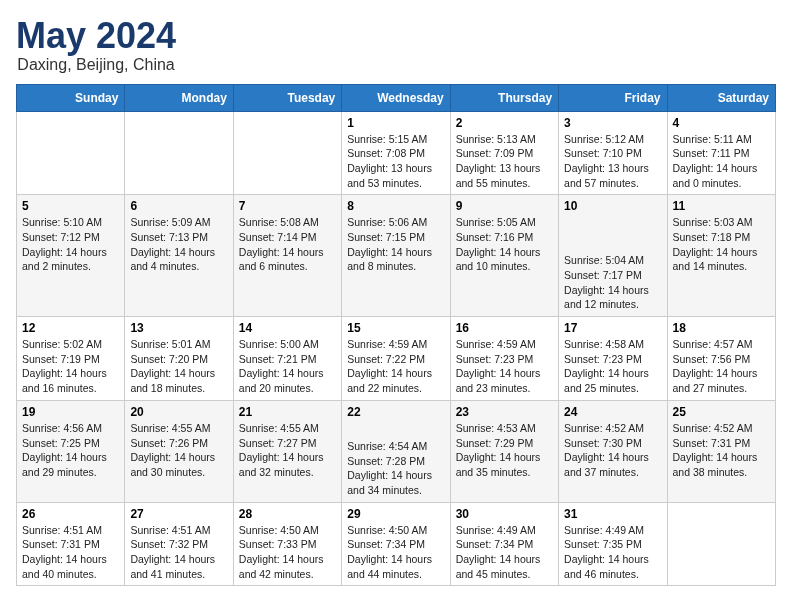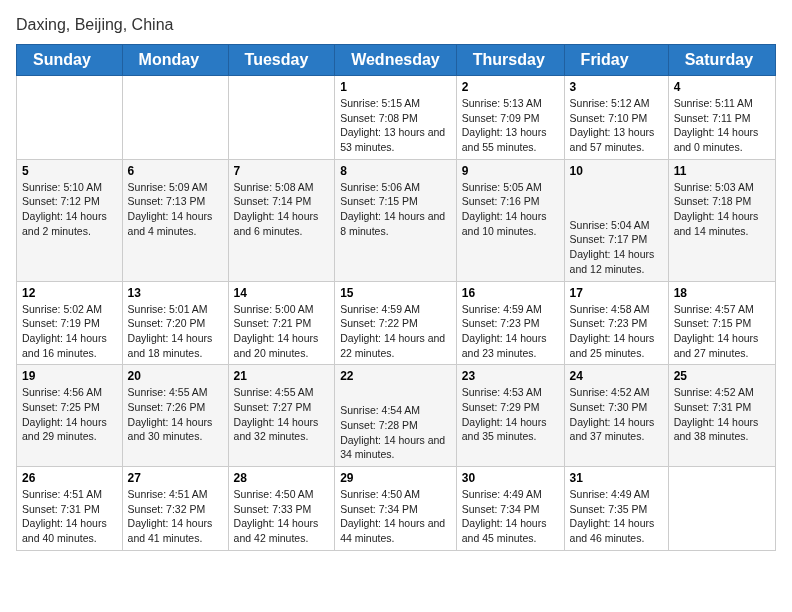--- a/index.html
+++ b/index.html
@@ -49,23 +49,23 @@
       text-align: center;
     }
     table {
       width: 100%;
       border-collapse: collapse;
       font-size: 10.5px;
     }
     thead th {
       background: #2979c4;
       color: #fff;
-      padding: 6px 16px;
-      text-align: left;
-      font-size: 16px;
+      padding: 6px 6px;
+      text-align: right;
+      font-size: 12px;
       font-weight: bold;
       border: 1px solid #2060a0;
     }
     tbody td {
       border: 1px solid #ccc;
       vertical-align: top;
       padding: 4px 5px;
       width: 14.28%;
       min-height: 80px;
       background: #fff;
@@ -85,20 +85,21 @@
     }
     .empty-cell {
       background: #fff !important;
     }
   </style>
 </head>
 <body>
 
 <div class="header">
   <div class="title-block">
+    <div class="month-title">May 2024</div>
     <div class="location">Daxing, Beijing, China</div>
   </div>
 </div>
 
 <table>
   <thead>
     <tr id="header-row">
         <th>Sunday</th>
         <th>Monday</th>
         <th>Tuesday</th>
@@ -215,21 +216,21 @@
         </td>
         <td>
           <div class="day-number">17</div>
           <div class="day-info" style="white-space: pre-line;">Sunrise: 4:58 AM
 Sunset: 7:23 PM
 Daylight: 14 hours and 25 minutes.</div>
         </td>
         <td>
           <div class="day-number">18</div>
           <div class="day-info" style="white-space: pre-line;">Sunrise: 4:57 AM
-Sunset: 7:15 PM
+Sunset: 7:56 PM
 Daylight: 14 hours and 27 minutes.</div>
         </td>
       </tr>
       <tr>
         <td>
           <div class="day-number">19</div>
           <div class="day-info" style="white-space: pre-line;">Sunrise: 4:56 AM
 Sunset: 7:25 PM
 Daylight: 14 hours and 29 minutes.</div>
         </td>

